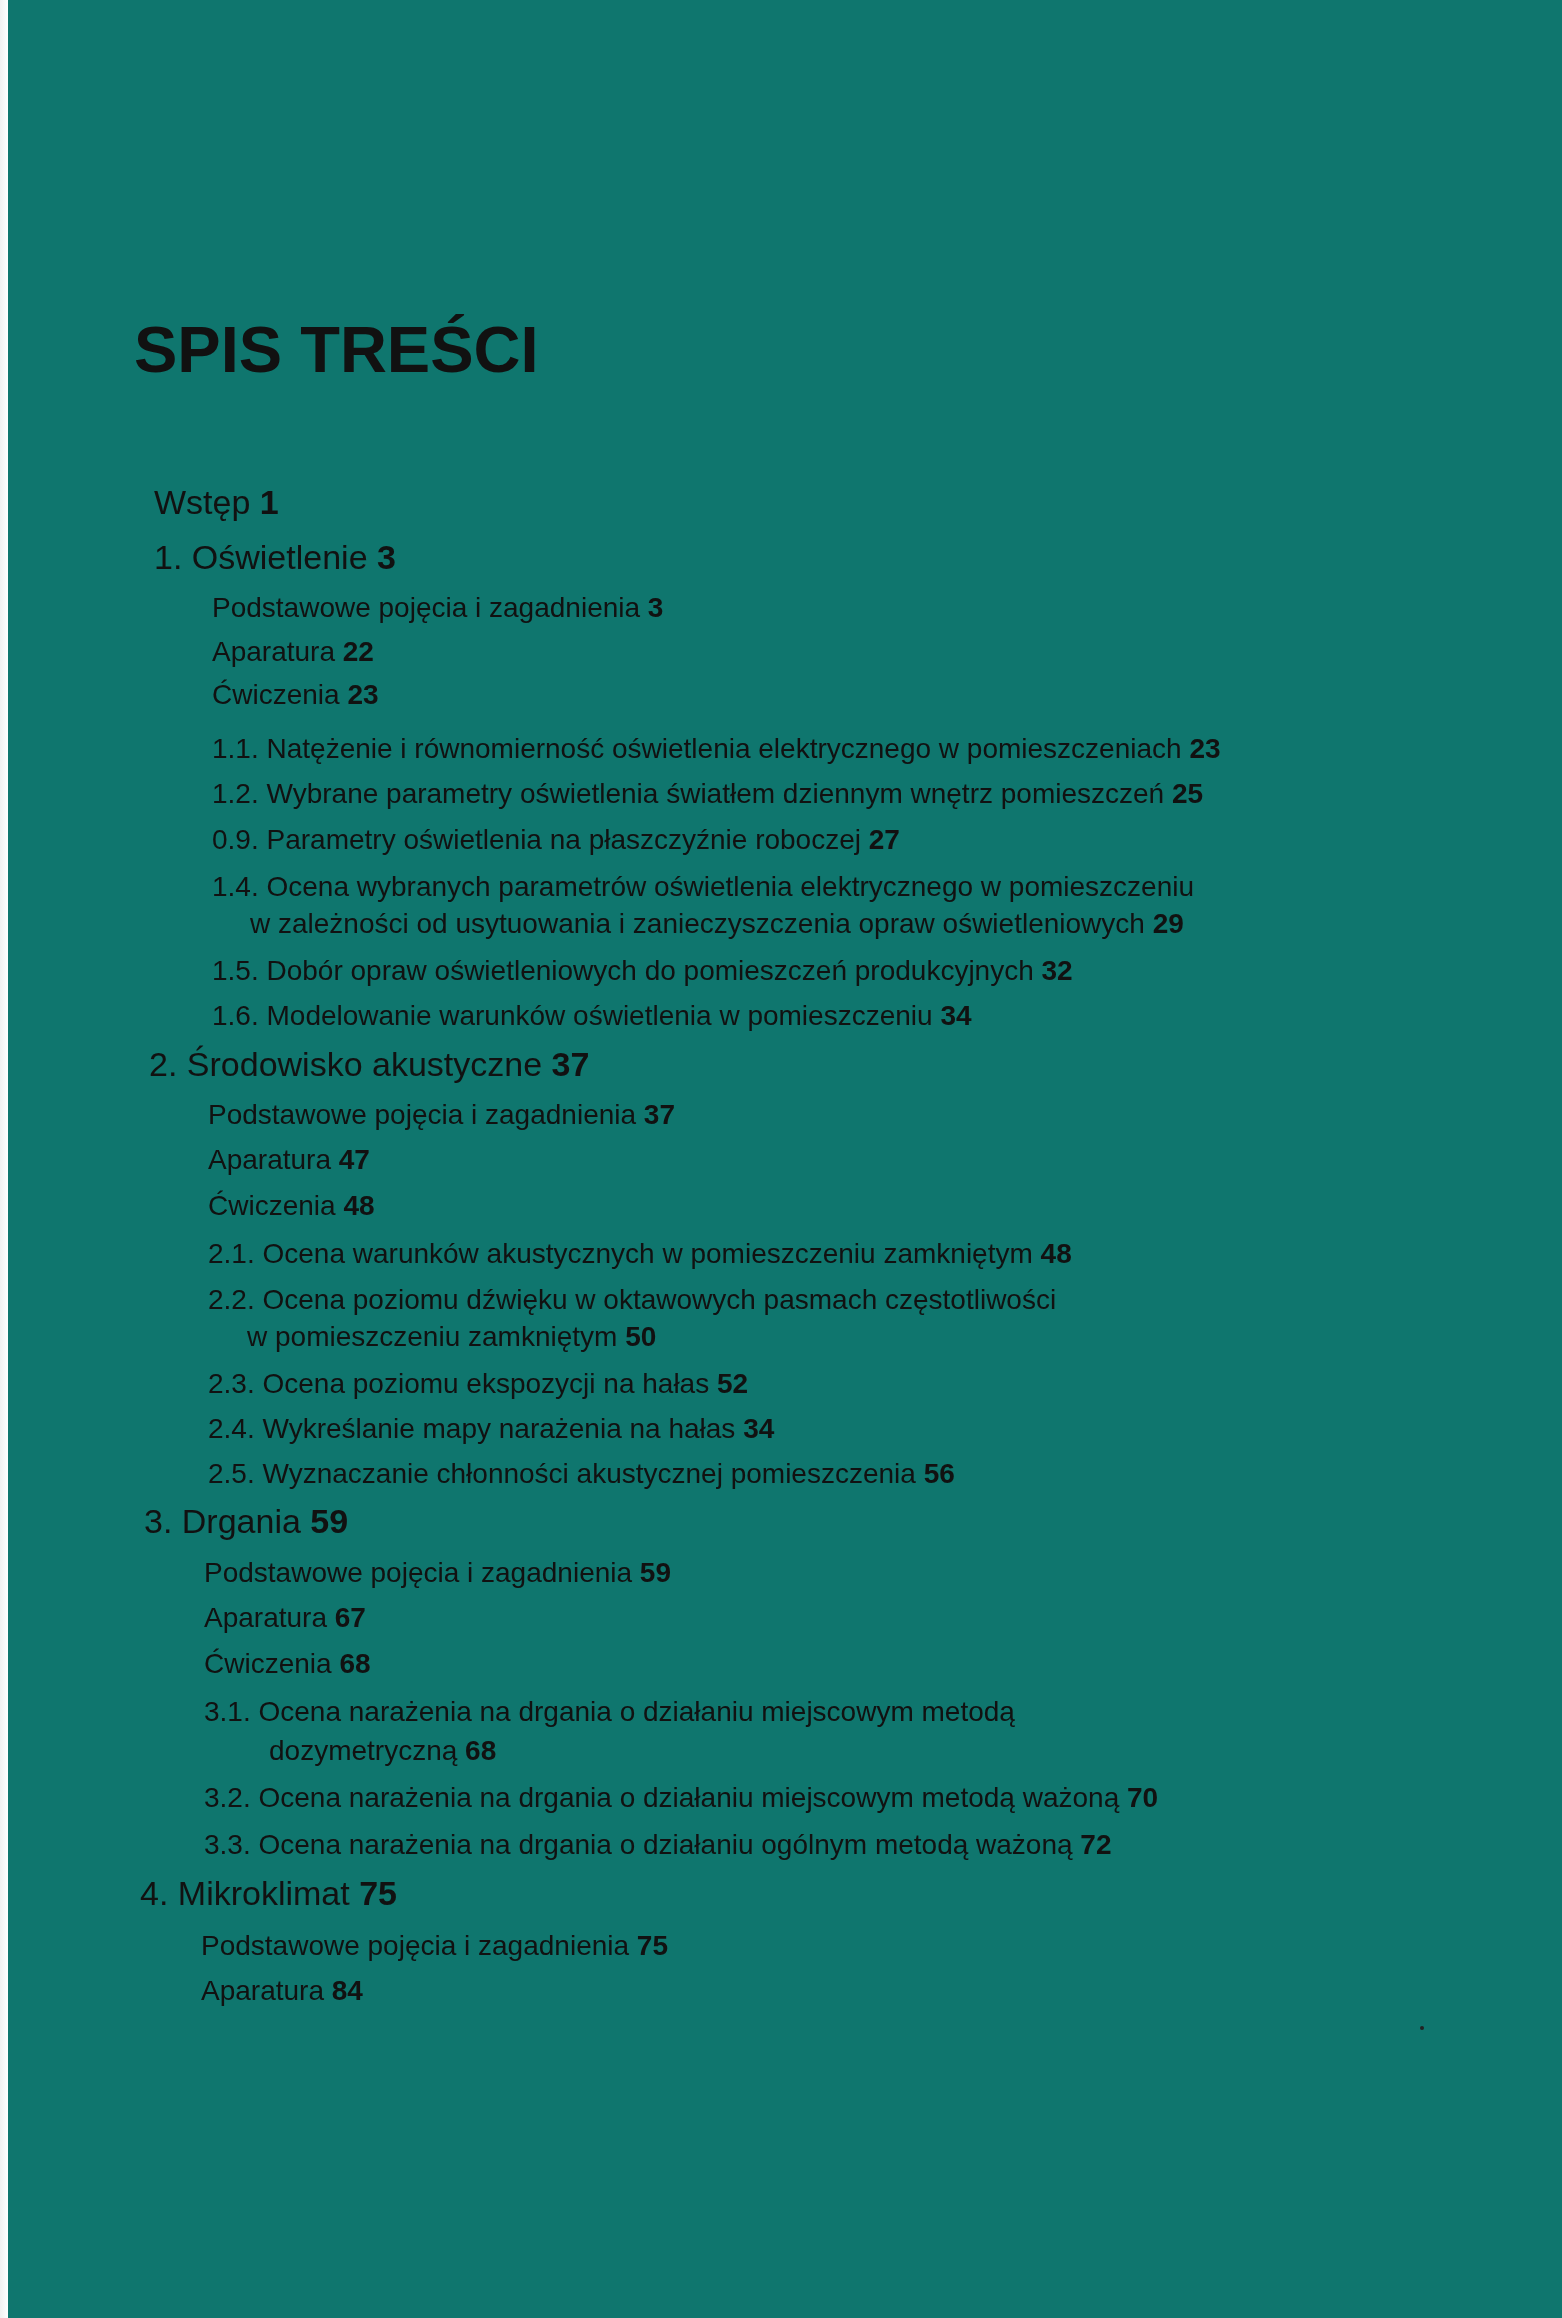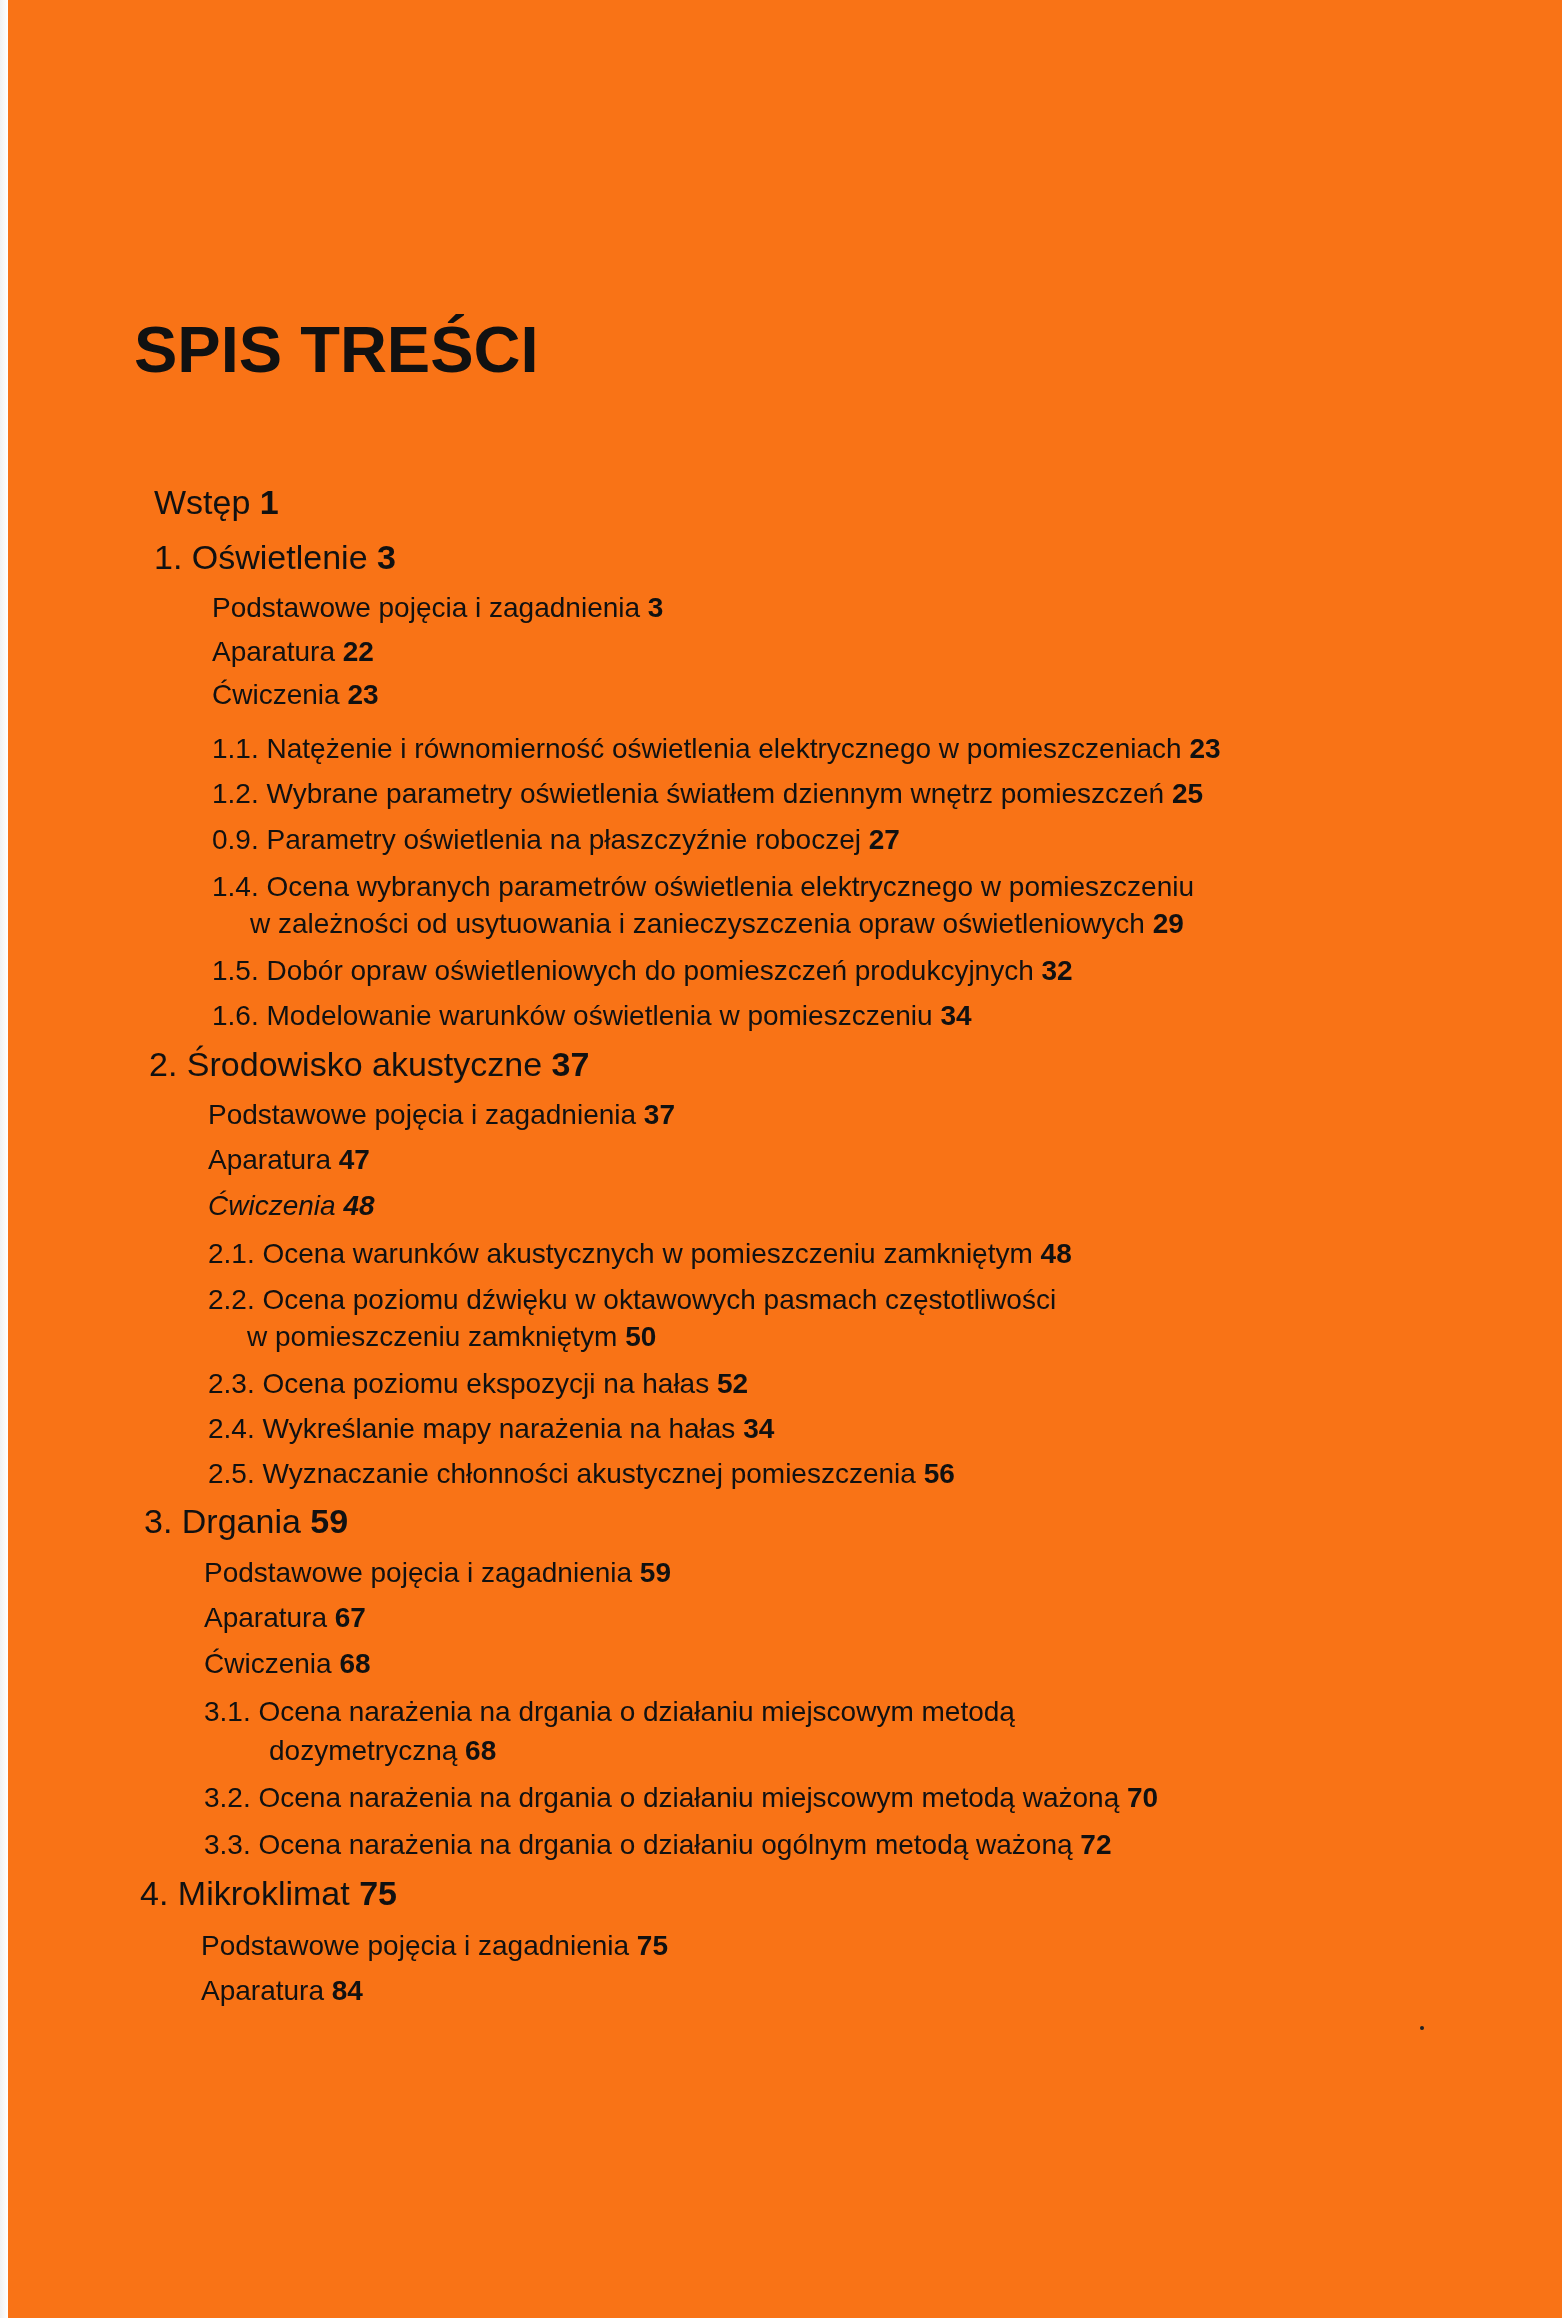--- a/index.html
+++ b/index.html
@@ -13,21 +13,21 @@
       position: relative;
       overflow: hidden;
       font-family: "Liberation Sans", "DejaVu Sans", sans-serif;
       color: #111111;
     }
     .page {
       position: absolute;
       left: 0; top: 0;
       width: 1563px;
       height: 2319px;
-      background: #f97316;
+      background: #0f766e;
     }
     .left-shadow {
       position: absolute;
       left: 0; top: 0;
       width: 8.4px; height: 2319px;
       background: linear-gradient(to right, #f1f1f1, #ffffff);
     }
     .title {
       position: absolute;
       left: 134px;
@@ -126,21 +126,21 @@
     <span class="pg">37</span>
   </div>
   <div class="line l-sub" style="left:208px; top:1101px;">
     <span>Podstawowe pojęcia i zagadnienia</span>
     <span class="pg">37</span>
   </div>
   <div class="line l-sub" style="left:208px; top:1146px;">
     <span>Aparatura</span>
     <span class="pg">47</span>
   </div>
-  <div class="line l-sub" style="left:208px; top:1192px;font-style:italic;">
+  <div class="line l-sub" style="left:208px; top:1192px;">
     <span>Ćwiczenia</span>
     <span class="pg">48</span>
   </div>
 
   <div class="line l-item" style="left:208px; top:1240px;">
     <span>2.1.</span>
     <span>Ocena warunków akustycznych w pomieszczeniu zamkniętym</span>
     <span class="pg">48</span>
   </div>
   <div class="line l-item" style="left:208px; top:1286px;">

